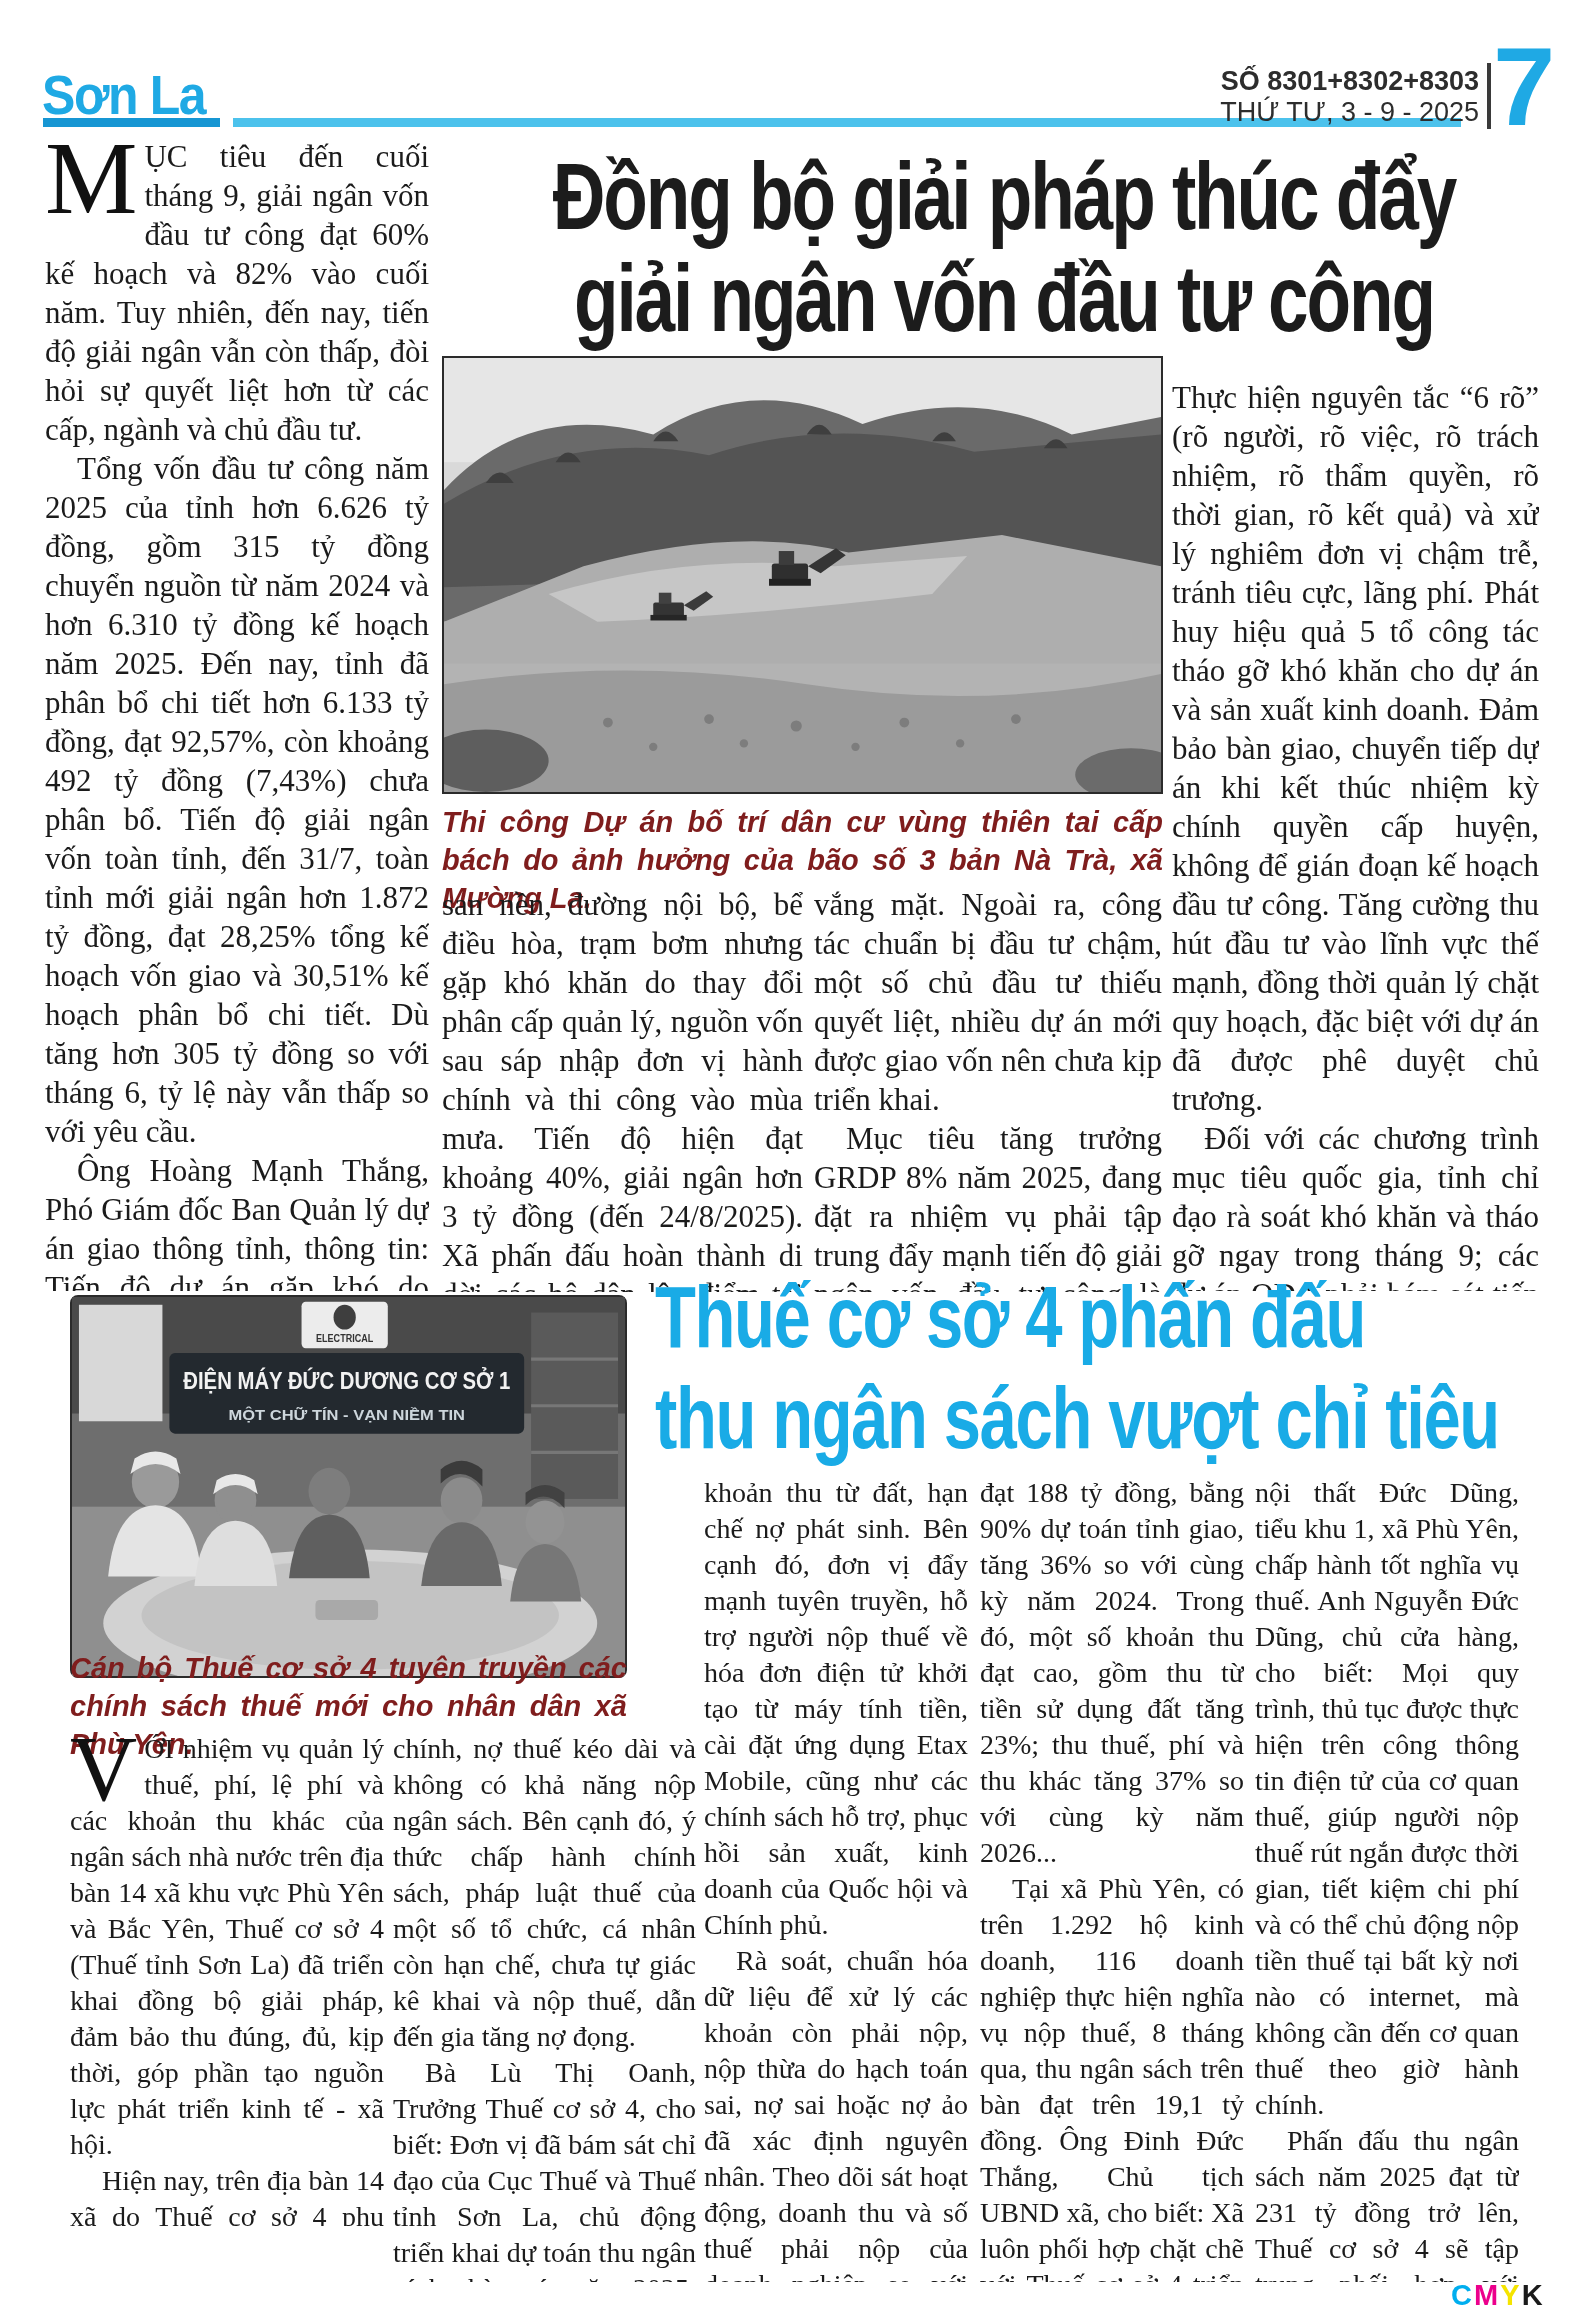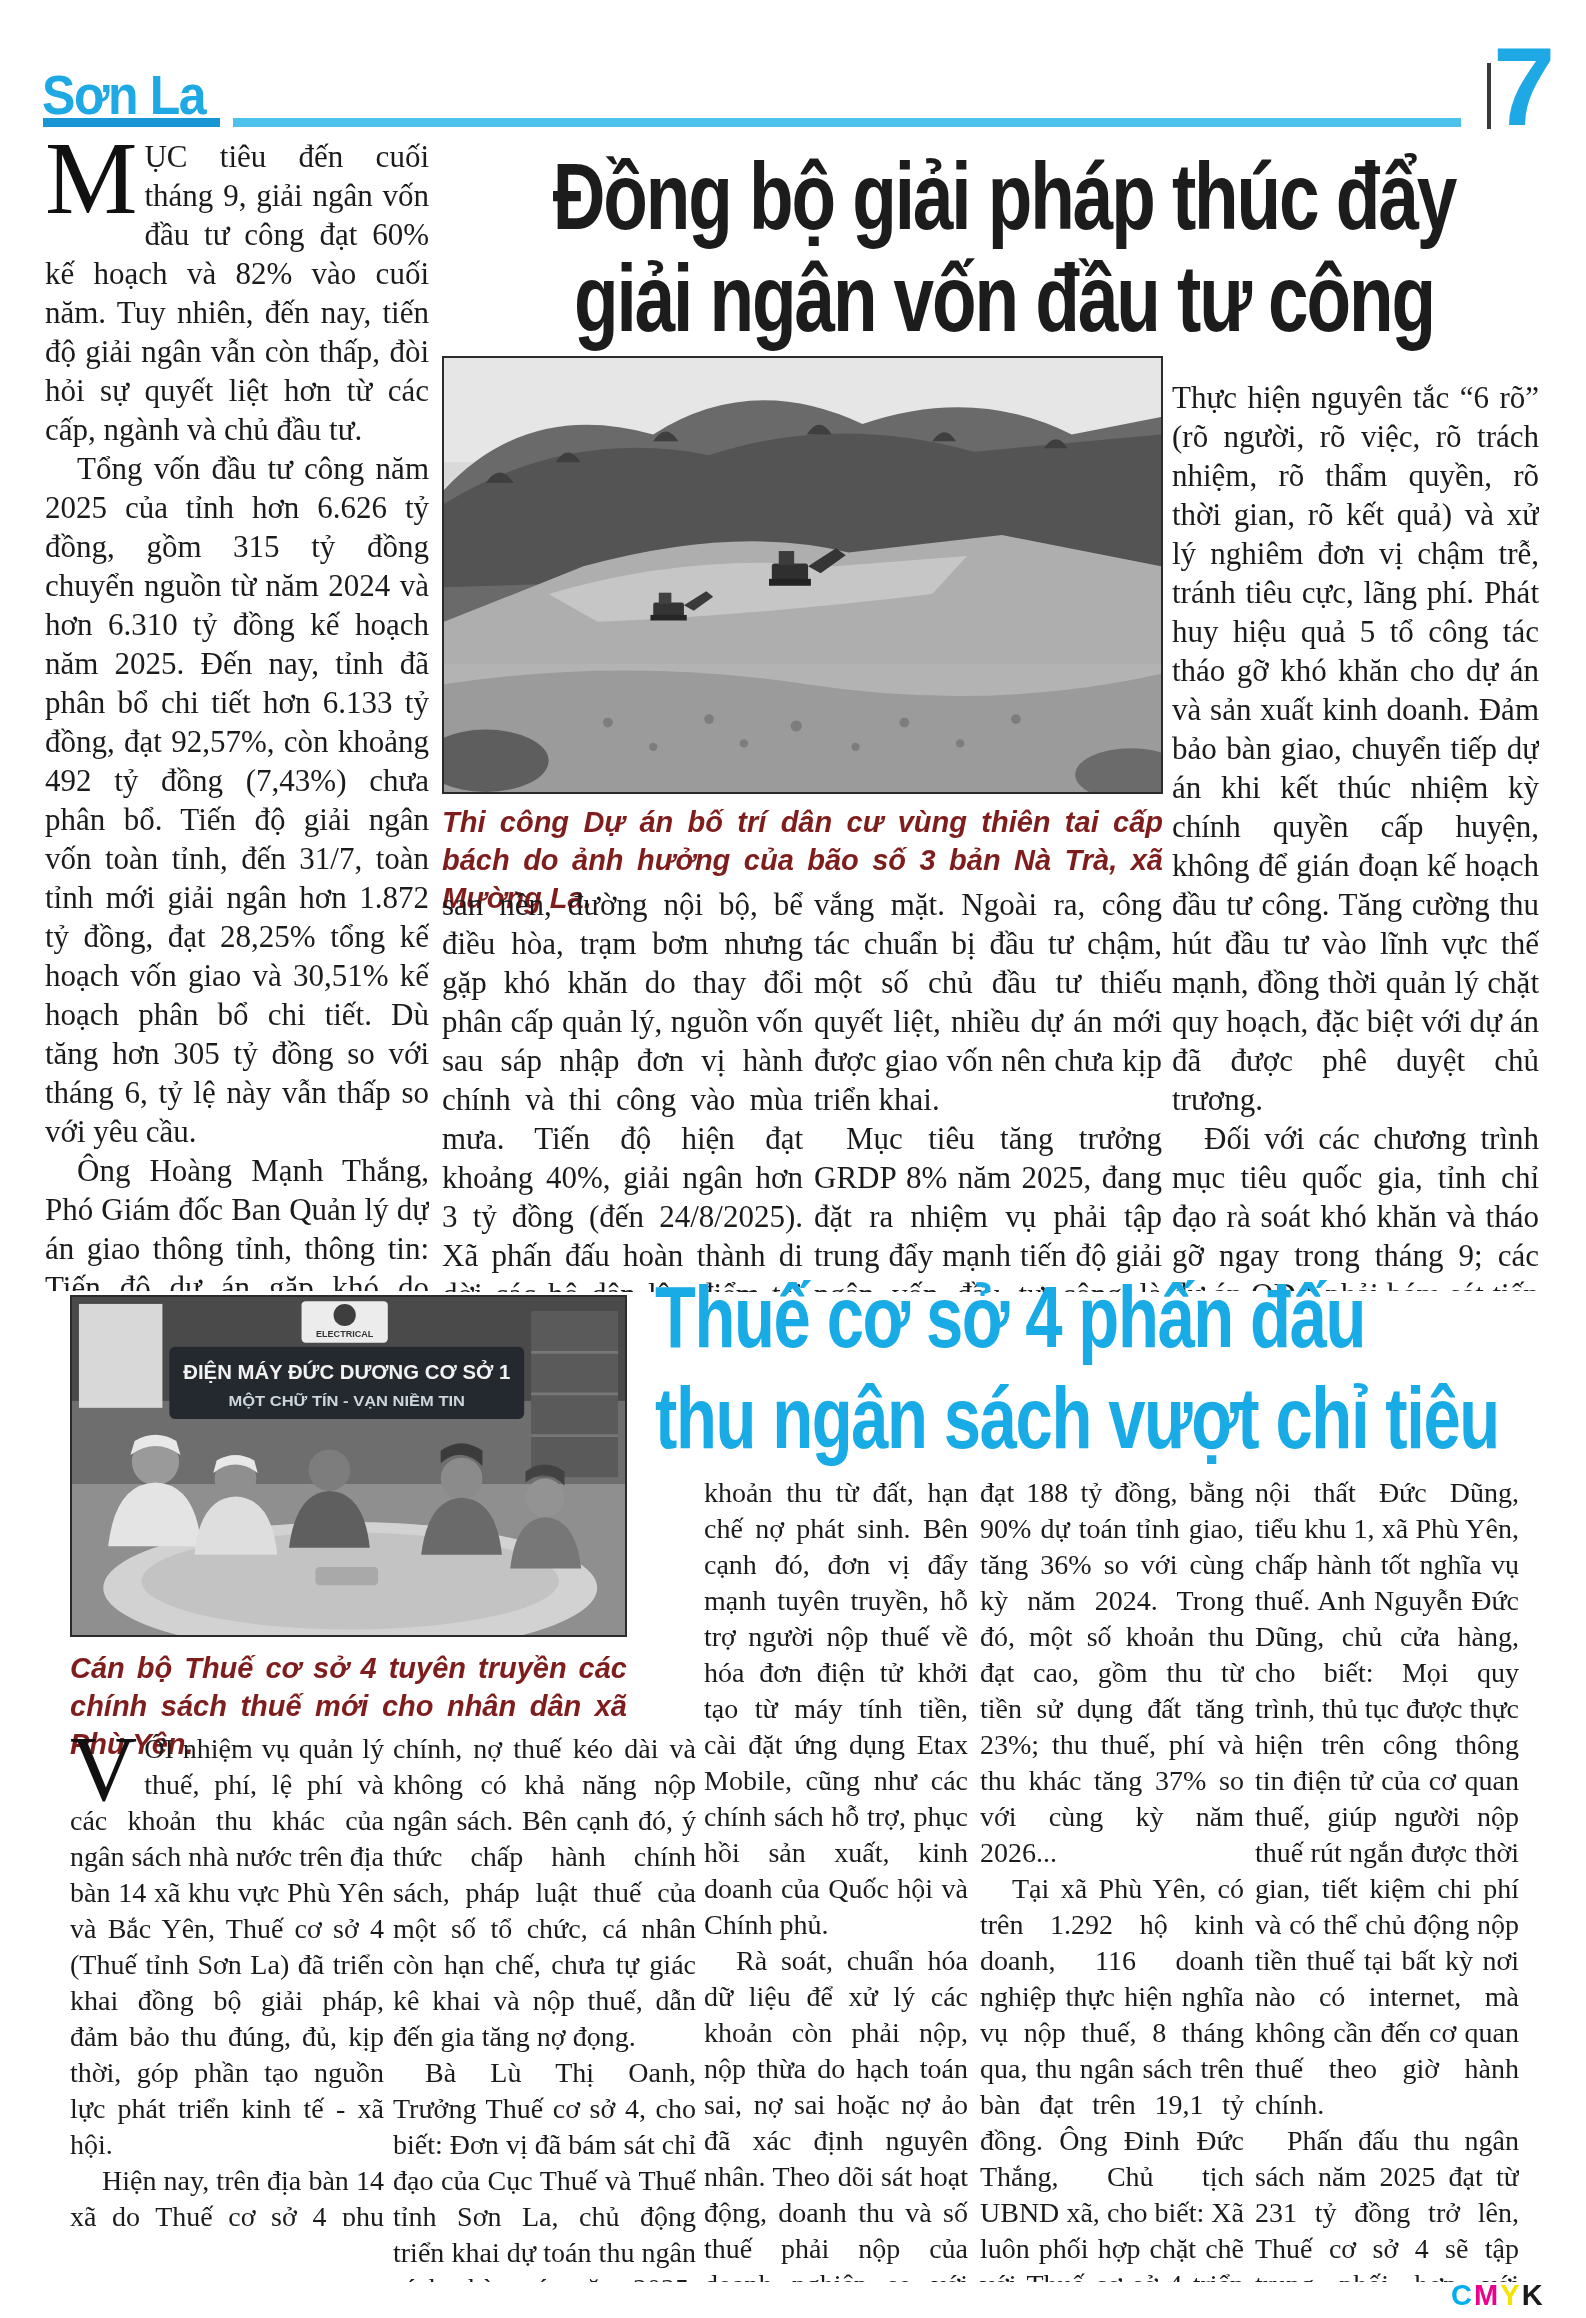--- a/index.html
+++ b/index.html
@@ -46,20 +46,24 @@
   .cmyk .c{color:#00aeef;} .cmyk .m{color:#ec008c;} .cmyk .y{color:#f5e400;} .cmyk .k{color:#1a1a1a;}
 </style>
 </head>
 <body>
 
 <div class="page">
 
   <div class="abs masthead">Sơn La</div>
   <div class="abs rule rule1"></div>
   <div class="abs rule rule2"></div>
+  <div class="abs issuebox">
+    <div class="issue">SỐ 8301+8302+8303</div>
+    <div class="date">THỨ TƯ, 3 - 9 - 2025</div>
+  </div>
   <div class="abs vdiv"></div>
   <div class="abs pageno">7</div>
 
   <div class="abs h1line h1a">Đồng bộ giải pháp thúc đẩy</div>
   <div class="abs h1line h1b">giải ngân vốn đầu tư công</div>
 
   <div class="abs col a1" style="left:45px;top:137px;width:384px;height:1154px;">
     <p class="cont"><span class="dropcap">M</span><span>ỤC tiêu đến cuối tháng 9, giải ngân vốn đầu tư công đạt 60% kế hoạch và 82% vào cuối năm. Tuy nhiên, đến nay, tiến độ giải ngân vẫn còn thấp, đòi hỏi sự quyết liệt hơn từ các cấp, ngành và chủ đầu tư.</span></p>
     <p>Tổng vốn đầu tư công năm 2025 của tỉnh hơn 6.626 tỷ đồng, gồm 315 tỷ đồng chuyển nguồn từ năm 2024 và hơn 6.310 tỷ đồng kế hoạch năm 2025. Đến nay, tỉnh đã phân bổ chi tiết hơn 6.133 tỷ đồng, đạt 92,57%, còn khoảng 492 tỷ đồng (7,43%) chưa phân bổ. Tiến độ giải ngân vốn toàn tỉnh, đến 31/7, toàn tỉnh mới giải ngân hơn 1.872 tỷ đồng, đạt 28,25% tổng kế hoạch vốn giao và 30,51% kế hoạch phân bổ chi tiết. Dù tăng hơn 305 tỷ đồng so với tháng 6, tỷ lệ này vẫn thấp so với yêu cầu.</p>
     <p>Ông Hoàng Mạnh Thắng, Phó Giám đốc Ban Quản lý dự án giao thông tỉnh, thông tin: Tiến độ dự án gặp khó do vướng giải phóng mặt bằng (GPMB). Như dự án cải tạo, nâng cấp quốc lộ 37 nối quốc lộ 279D, tổng vốn hơn 857 tỷ đồng, được phê duyệt từ năm 2021 nhưng phải lùi tiến độ đến 31/12/2025. Hiện dự án mới hoàn thành đoạn Km0-Km44 (Bắc Yên, Pắc Ngà), còn đoạn Km44-Km67+128 (Mường La) vẫn vướng GPMB. Nền đường đạt 22,7/23,1 km, mặt đường bê tông khoảng 15,7 km. Đến nay, dự án đã được cấp 791 tỷ đồng, giải ngân hơn 751 tỷ đồng.</p>
@@ -118,21 +122,21 @@
 
   <div class="abs col a1" style="left:1172px;top:378px;width:367px;height:913px;">
     <p class="cont">Thực hiện nguyên tắc “6 rõ” (rõ người, rõ việc, rõ trách nhiệm, rõ thẩm quyền, rõ thời gian, rõ kết quả) và xử lý nghiêm đơn vị chậm trễ, tránh tiêu cực, lãng phí. Phát huy hiệu quả 5 tổ công tác tháo gỡ khó khăn cho dự án và sản xuất kinh doanh. Đảm bảo bàn giao, chuyển tiếp dự án khi kết thúc nhiệm kỳ chính quyền cấp huyện, không để gián đoạn kế hoạch đầu tư công. Tăng cường thu hút đầu tư vào lĩnh vực thế mạnh, đồng thời quản lý chặt quy hoạch, đặc biệt với dự án đã được phê duyệt chủ trương.</p>
     <p>Đối với các chương trình mục tiêu quốc gia, tỉnh chỉ đạo rà soát khó khăn và tháo gỡ ngay trong tháng 9; các dự án ODA phải bám sát tiến độ, xử lý vướng mắc kịp thời. Chủ đầu tư sau khi ký hợp đồng phải nhanh chóng tạm ứng, chuẩn bị đủ điều kiện thi công, nghiệm thu, thanh toán ngay khi có khối lượng. Song song đó, tỉnh sẽ điều chuyển vốn linh hoạt từ dự án chậm sang dự án có khả năng giải ngân tốt.</p>
 
   </div>
 
   <div class="abs h2line h2a">Thuế cơ sở 4 phấn đấu</div>
   <div class="abs h2line h2b">thu ngân sách vượt chỉ tiêu</div>
 
-  <div class="abs photo" style="left:70px;top:1295px;width:557px;height:342px;">
+  <div class="abs photo" style="left:70px;top:1295px;width:557px;height:383px;border-radius:8px;">
     <svg viewBox="0 0 795 488" preserveAspectRatio="none">
       <rect width="795" height="488" fill="#8f8f8f"></rect>
       <rect width="795" height="170" fill="#4a4a4a"></rect>
       <rect y="150" width="795" height="120" fill="#6e6e6e"></rect>
       <rect x="10" y="10" width="120" height="150" fill="#d8d8d8"></rect>
       <rect x="660" y="20" width="125" height="240" fill="#5a5a5a"></rect>
       <line x1="660" y1="80" x2="785" y2="80" stroke="#777" stroke-width="4"></line>
       <line x1="660" y1="140" x2="785" y2="140" stroke="#777" stroke-width="4"></line>
       <line x1="660" y1="200" x2="785" y2="200" stroke="#777" stroke-width="4"></line>
       <rect x="330" y="6" width="124" height="60" rx="6" fill="#ececec"></rect>

